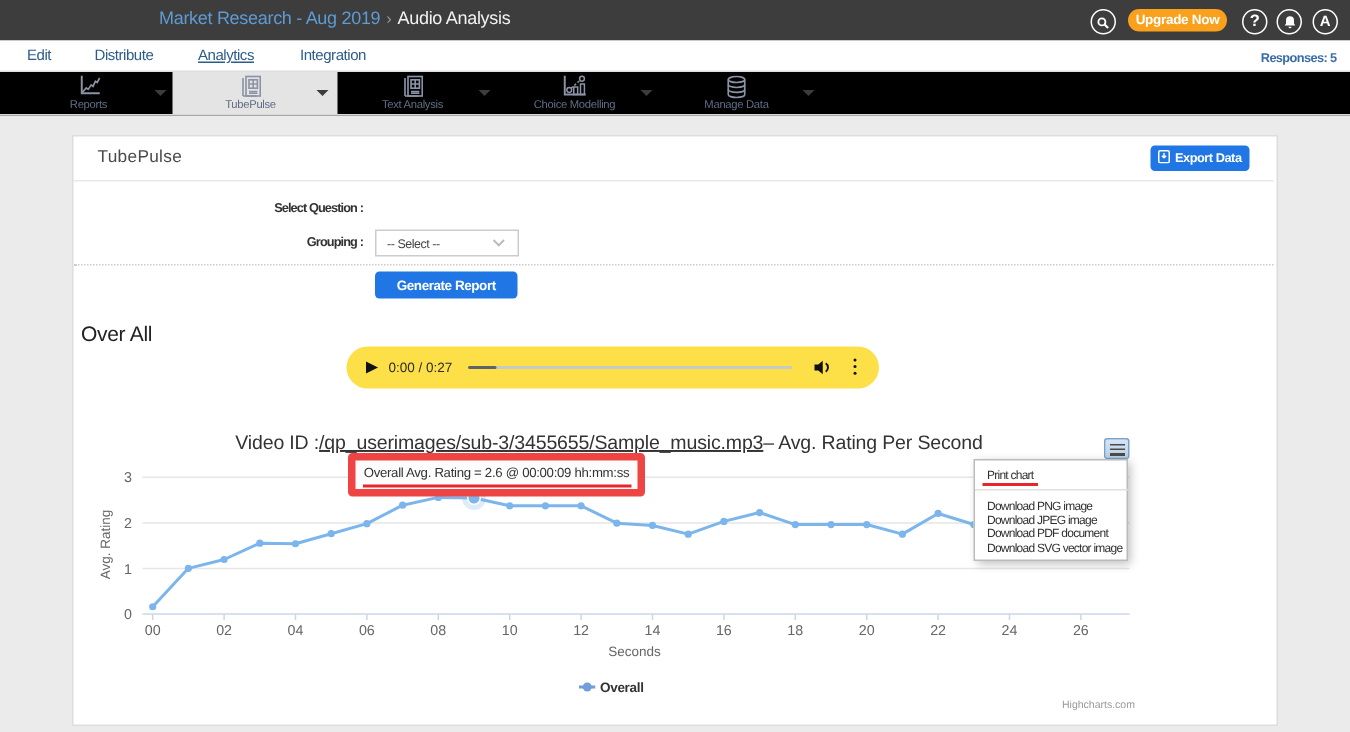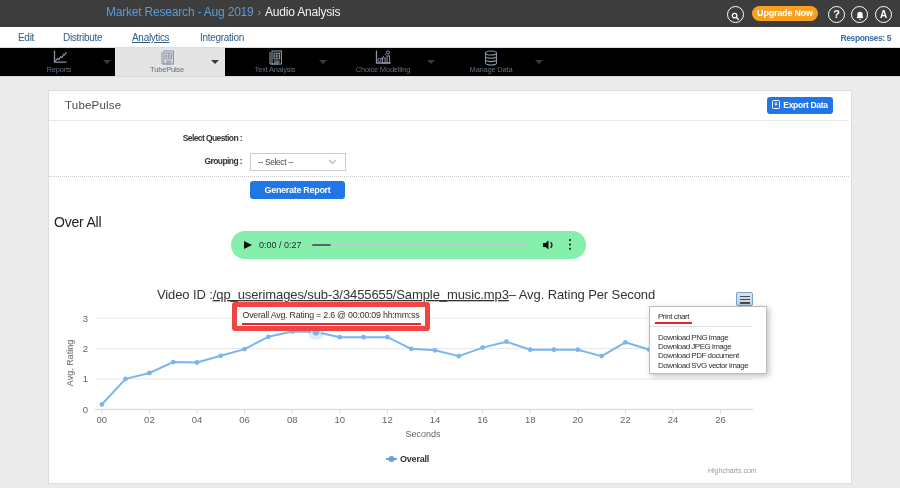--- a/index.html
+++ b/index.html
@@ -34,28 +34,28 @@
 #card{left:48px;top:90px;width:802px;height:392px;background:#fff;border:1px solid #ddd;}
 #cardtitle{left:65px;top:99px;font-size:11.5px;letter-spacing:0.2px;color:#4a4a4a;}
 #exportbtn{left:767px;top:97px;width:66px;height:17px;background:#2176e5;border-radius:3px;color:#fff;font-size:8.5px;letter-spacing:-0.3px;font-weight:bold;text-align:center;line-height:17px;}
 #hdrline{left:49px;top:120px;width:800px;height:1px;background:#e8e8e8;}
 .flabel{font-size:8.5px;letter-spacing:-0.6px;font-weight:bold;color:#333;text-align:right;width:120px;}
 .fsel{white-space:nowrap;overflow:hidden;background:#fff;border:1px solid #ccc;font-size:8.3px;letter-spacing:-0.3px;color:#444;}
 #dotline{left:49px;top:176px;width:800px;border-top:1px dotted #ccc;}
 #genbtn{white-space:nowrap;left:250px;top:181px;width:95px;height:18px;background:#2176e5;border-radius:3px;color:#fff;font-size:9px;letter-spacing:-0.3px;font-weight:bold;text-align:center;line-height:18px;}
 #overall{left:54px;top:214px;font-size:14px;letter-spacing:-0.2px;font-weight:normal;color:#222;}
 
-#player{left:231px;top:231px;width:355px;height:28px;background:#86efac;border-radius:14px;}
+#player{left:231px;top:231px;width:355px;height:28px;background:#fde047;border-radius:14px;}
 #ptime{left:28px;top:9px;font-size:9px;color:#2a2a2a;}
 #ptrack{left:81px;top:13px;width:216px;height:2px;background:#c6c9ca;border-radius:1px;}
 #pplayed{left:81px;top:13px;width:19px;height:2px;background:#5f6368;border-radius:1px;}
 
 #hamb{z-index:4;left:736px;top:292px;width:15px;height:12px;background:linear-gradient(#d6e4f5,#b9d0ea);border:1px solid #7aa1c8;border-radius:2px;}
 #hamb div{position:absolute;left:2.5px;width:10px;height:1.5px;background:#4e4a44;}
-#menu{z-index:4;white-space:nowrap;left:649px;top:306px;width:101px;height:66px;background:#fff;border:1px solid #bbb;box-shadow:2px 2px 6px rgba(0,0,0,.25);font-size:8px;letter-spacing:-0.5px;color:#303030;padding-left:15px;}
+#menu{z-index:4;white-space:nowrap;left:649px;top:306px;width:101px;height:66px;background:#fff;border:1px solid #bbb;box-shadow:2px 2px 6px rgba(0,0,0,.25);font-size:8px;letter-spacing:-0.5px;color:#303030;}
 #tooltip{z-index:4;left:232px;top:302px;width:188px;height:19px;background:#fcfcfc;border:5px solid #ef4444;border-radius:3px;}
 #ttnotch{z-index:4;left:311px;top:317px;width:8px;height:8px;background:#fcfcfc;border-right:1px solid #7cb5ec;border-bottom:1px solid #7cb5ec;transform:rotate(45deg);}
 #tttext{white-space:nowrap;left:0;top:3px;width:188px;text-align:center;font-size:8.8px;letter-spacing:-0.2px;color:#333;}
 #ttred{left:5px;top:16px;width:179px;height:2.2px;background:#e5262d;}
 #legend{z-index:4;left:386px;top:448px;}
 #hcc{z-index:4;left:708px;top:467px;font-size:7px;color:#999;}
 </style>
 </head>
 <body>
 <div id="page">

